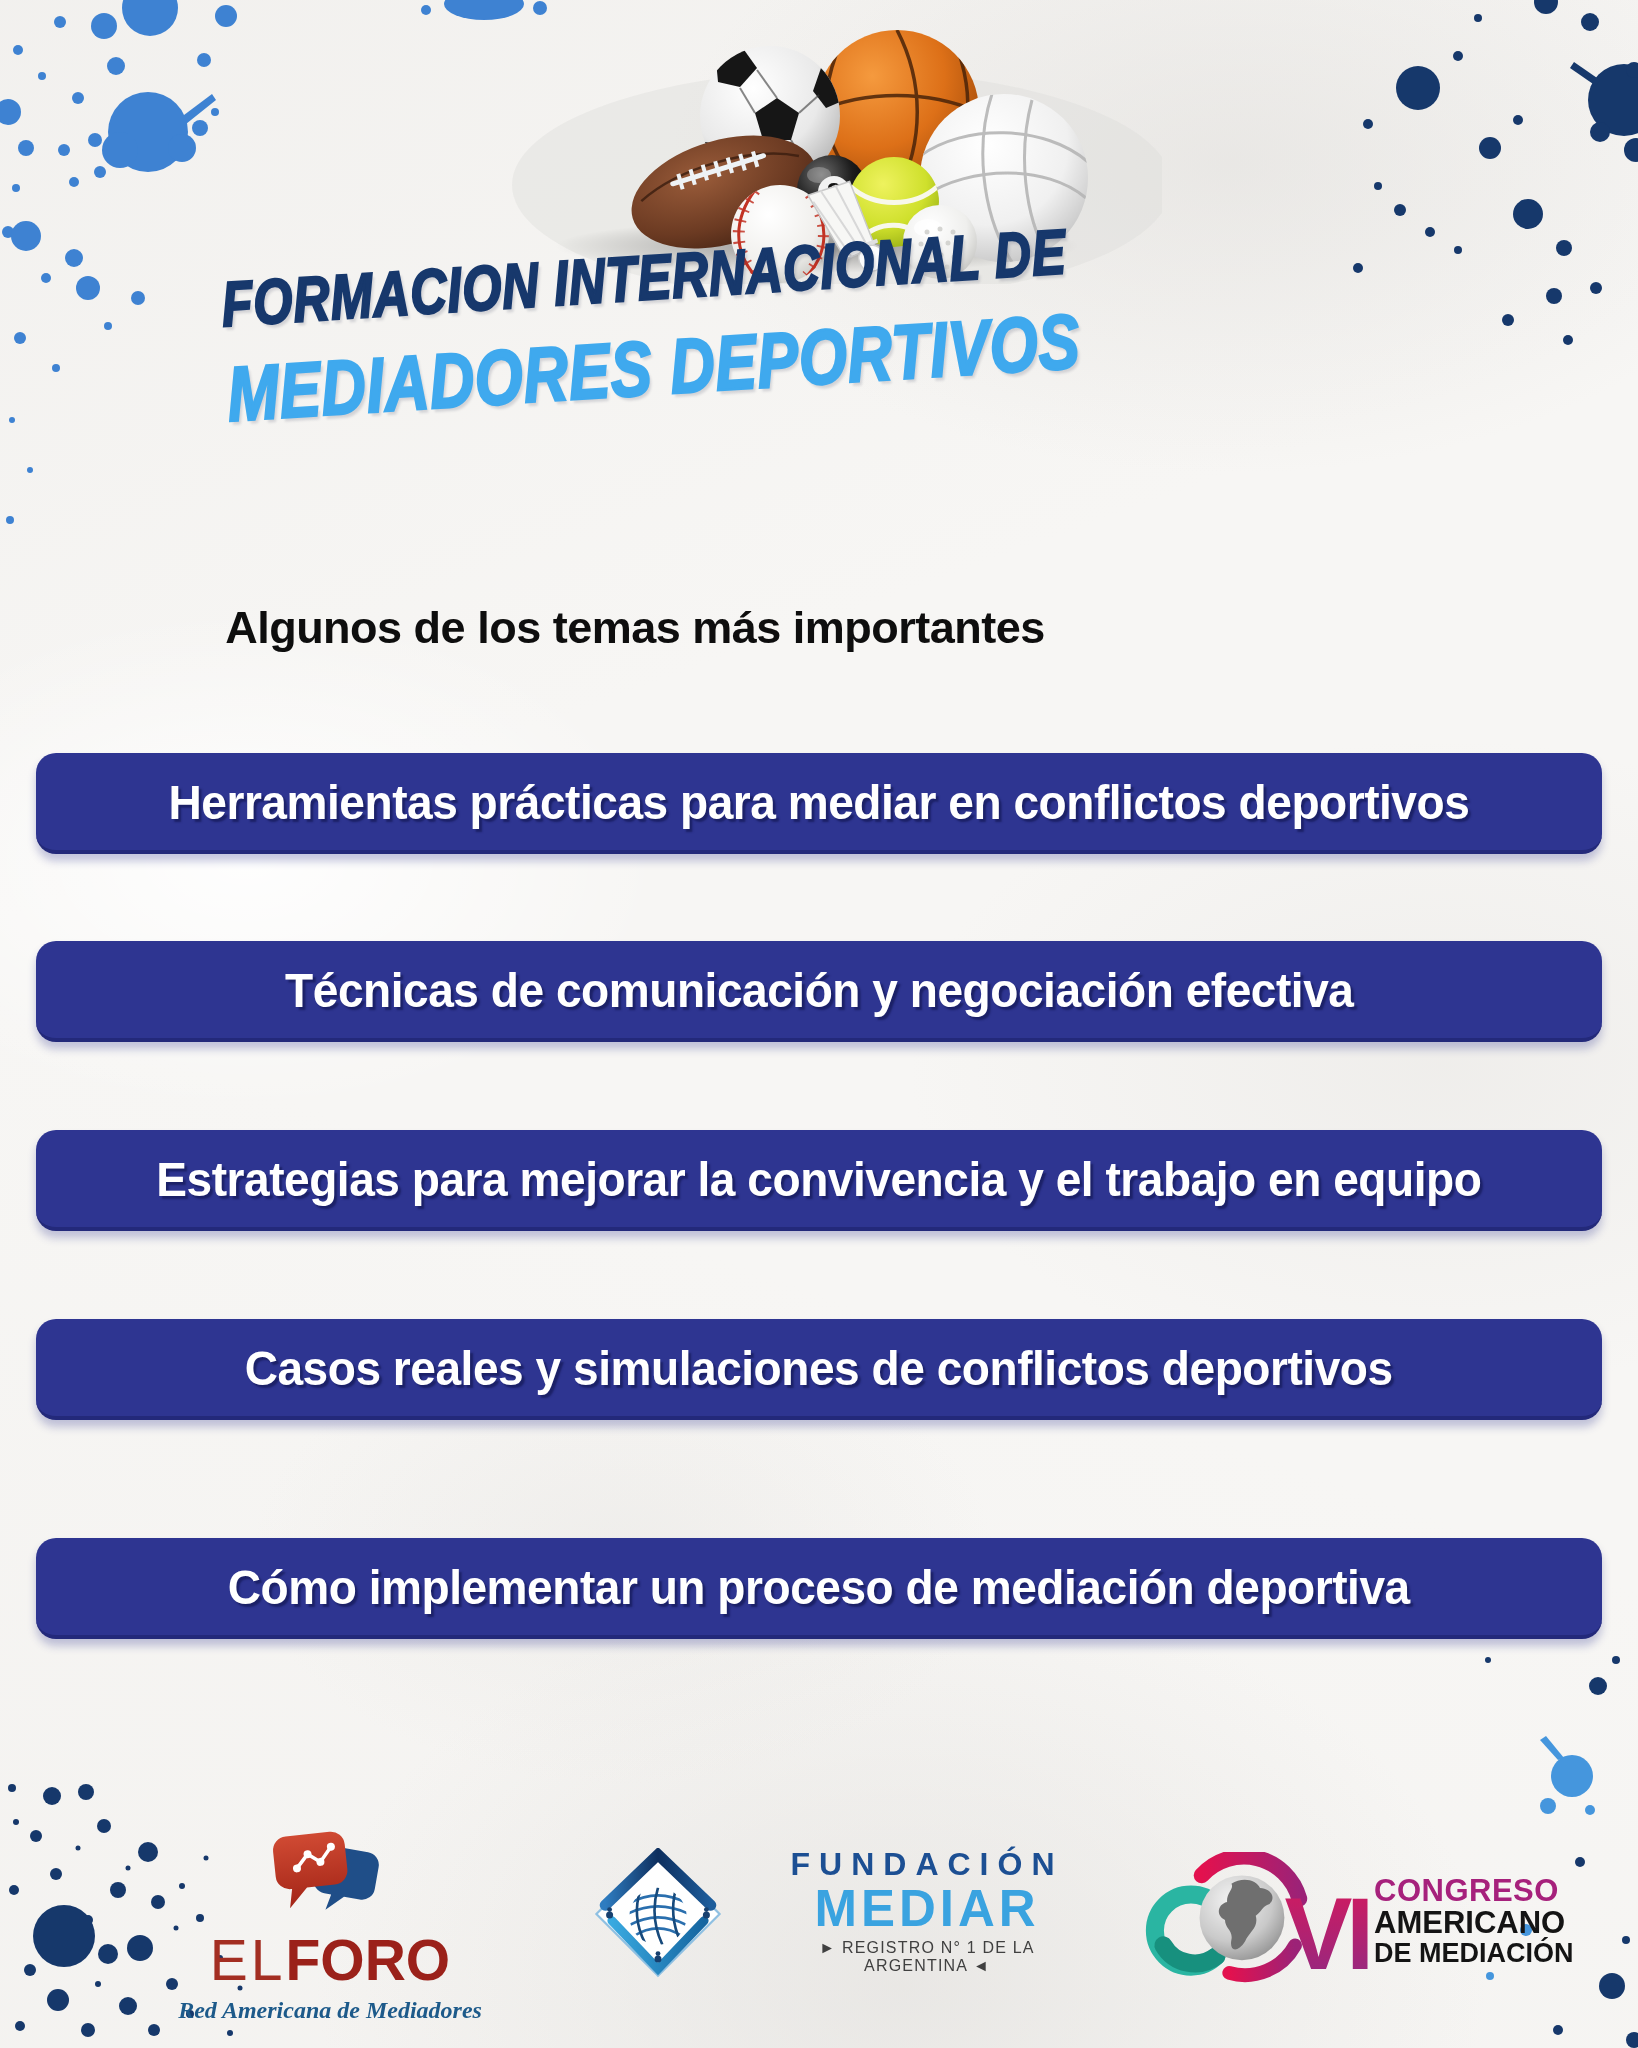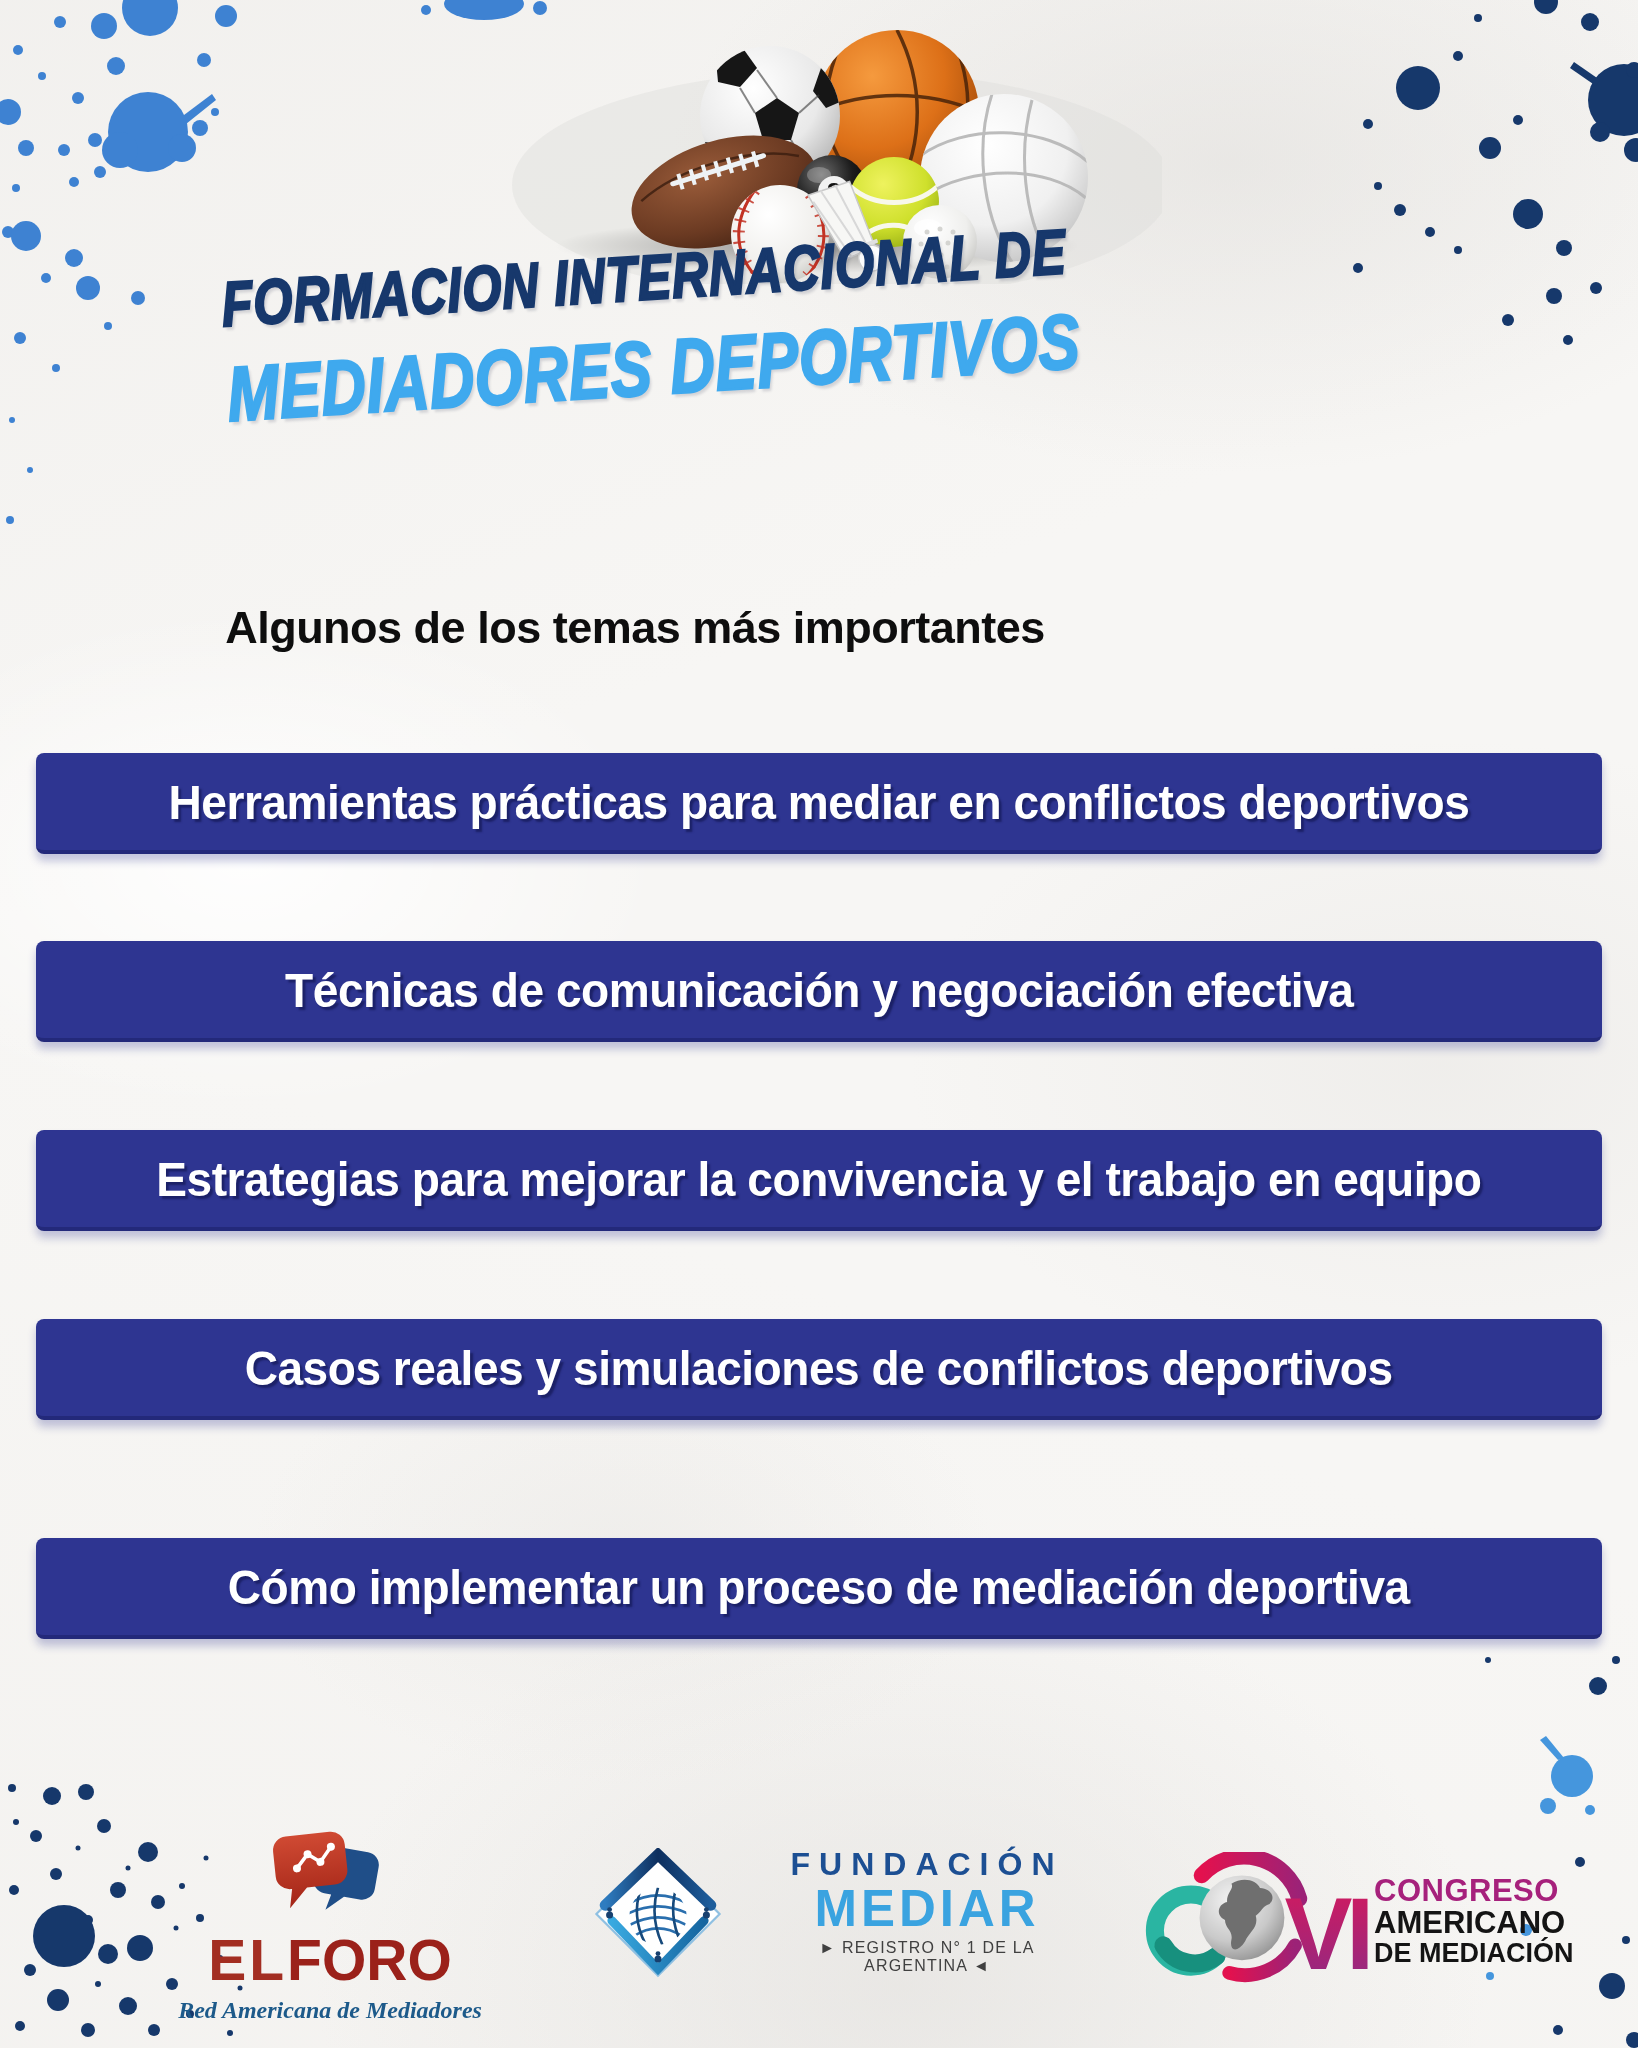--- a/index.html
+++ b/index.html
@@ -35,35 +35,35 @@
   .title-l1{color:#17386c;font-size:63px;-webkit-text-stroke:2.4px #17386c;}
   .title-l2{color:#3fa9ee;font-size:77px;margin-top:10px;-webkit-text-stroke:2.6px #3fa9ee;}
 
   .subtitle{
     position:absolute;left:30px;top:602px;width:1210px;text-align:center;
     font-size:45px;font-weight:bold;color:#0e0e0e;letter-spacing:-.5px;
   }
 
   .bar{
     position:absolute;left:36px;width:1566px;height:97px;background:#2e3591;
-    border-radius:8px;display:flex;align-items:center;justify-content:center;
+    border-radius:20px;display:flex;align-items:center;justify-content:center;
     border-bottom:4px solid #23297a;
     box-shadow:0 7px 9px rgba(46,53,145,.28);
   }
   .bar span{
     color:#ffffff;font-size:49px;font-weight:bold;white-space:nowrap;
     letter-spacing:-.5px;transform:scaleX(.94);
     text-shadow:3px 3px 2px rgba(12,16,70,.55);
   }
   .bar1{top:753px;} .bar2{top:941px;} .bar3{top:1130px;} .bar4{top:1319px;} .bar5{top:1538px;}
 
   .elforo{position:absolute;left:160px;top:1828px;width:340px;text-align:center;}
   .elforo-icon{width:146px;height:100px;}
   .elforo-name{font-size:57px;color:#a32e22;line-height:1;margin-top:0;}
-  .elforo-el{font-weight:700;letter-spacing:3px;}
+  .elforo-el{font-weight:400;letter-spacing:3px;}
   .elforo-foro{font-weight:bold;letter-spacing:0;color:#9b211a;margin-top:28px;}
   .elforo-tag{
     font-family:"Liberation Serif",serif;font-style:italic;font-weight:bold;
     color:#1d5a8a;font-size:24px;margin-top:8px;
   }
 
   .mediar{position:absolute;left:592px;top:1846px;display:flex;align-items:flex-start;gap:38px;}
   .mediar-icon{width:132px;height:132px;margin-right:12px;margin-top:2px;}
   .mediar-text{width:306px;text-align:center;}
   .m-l1{color:#1c4f93;font-size:32px;letter-spacing:9px;font-weight:600;}

